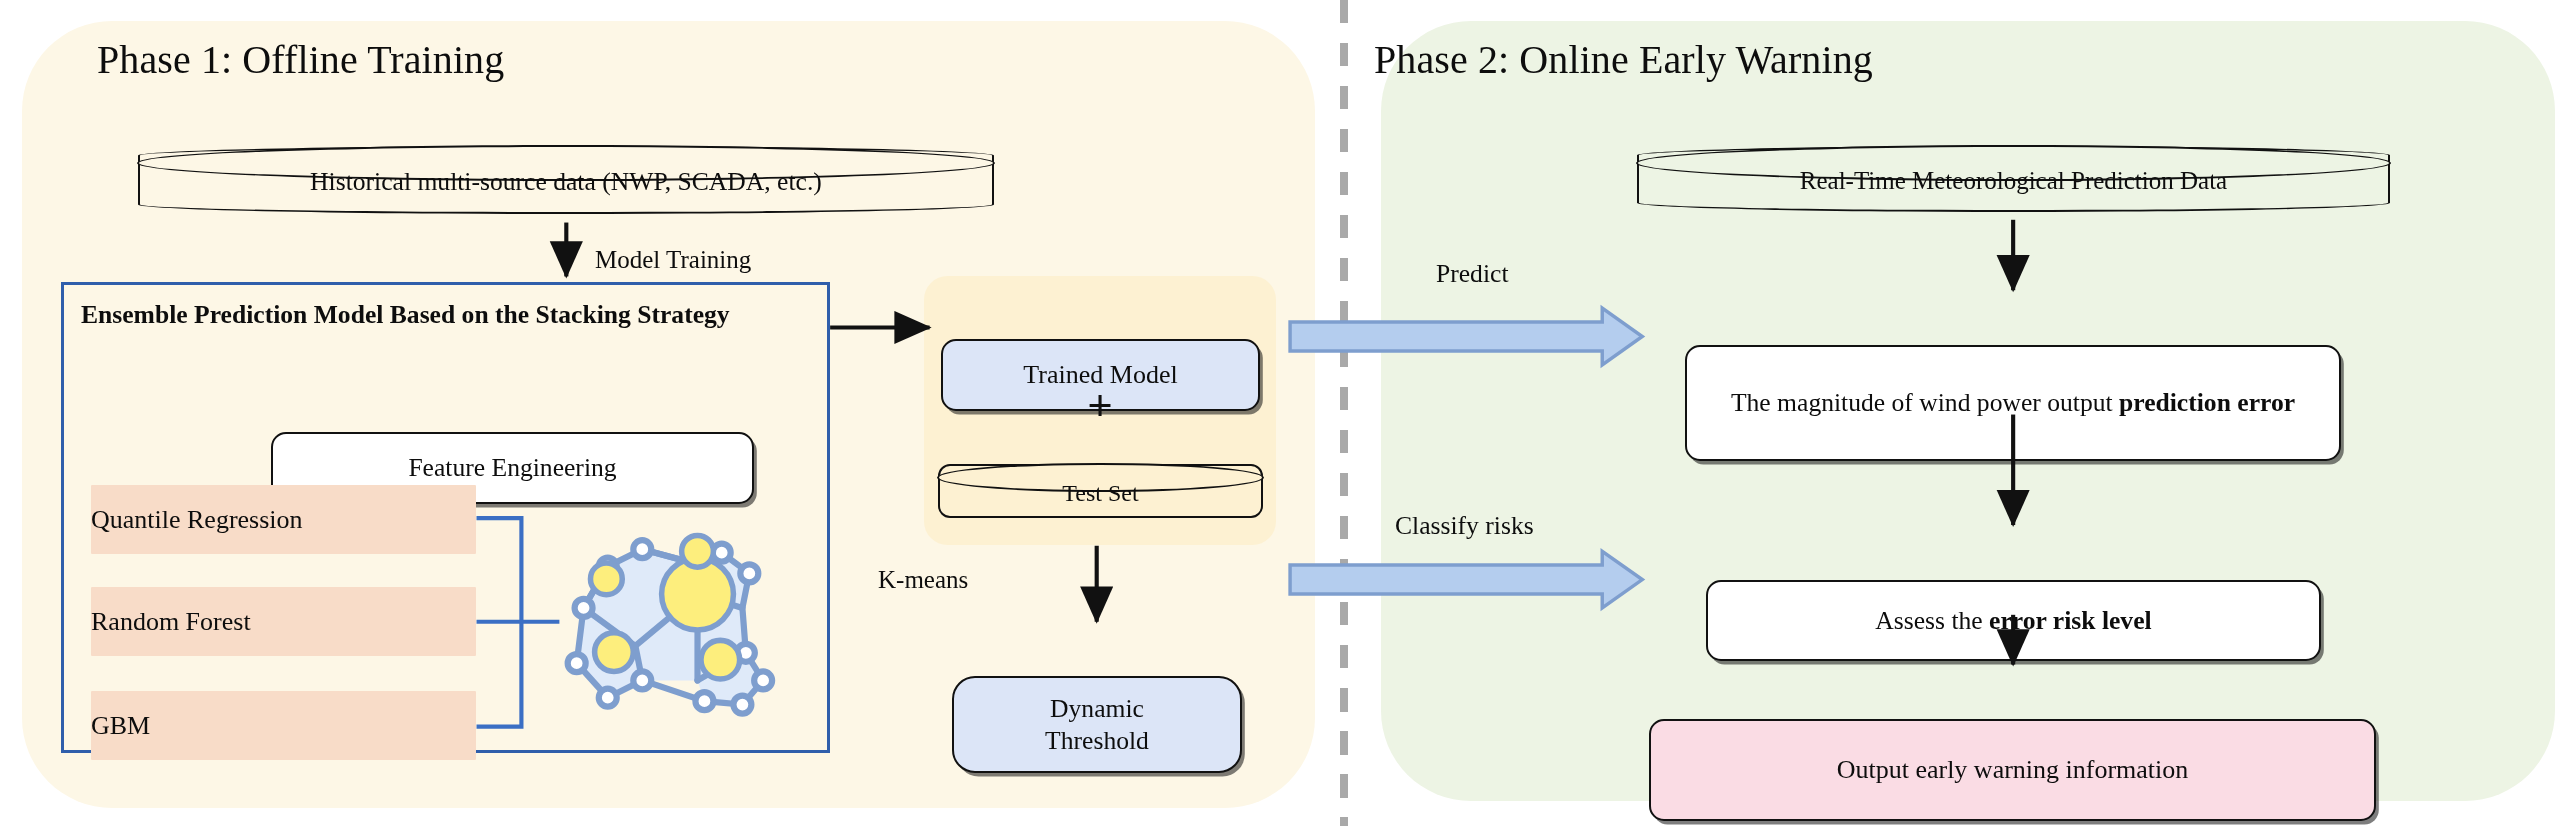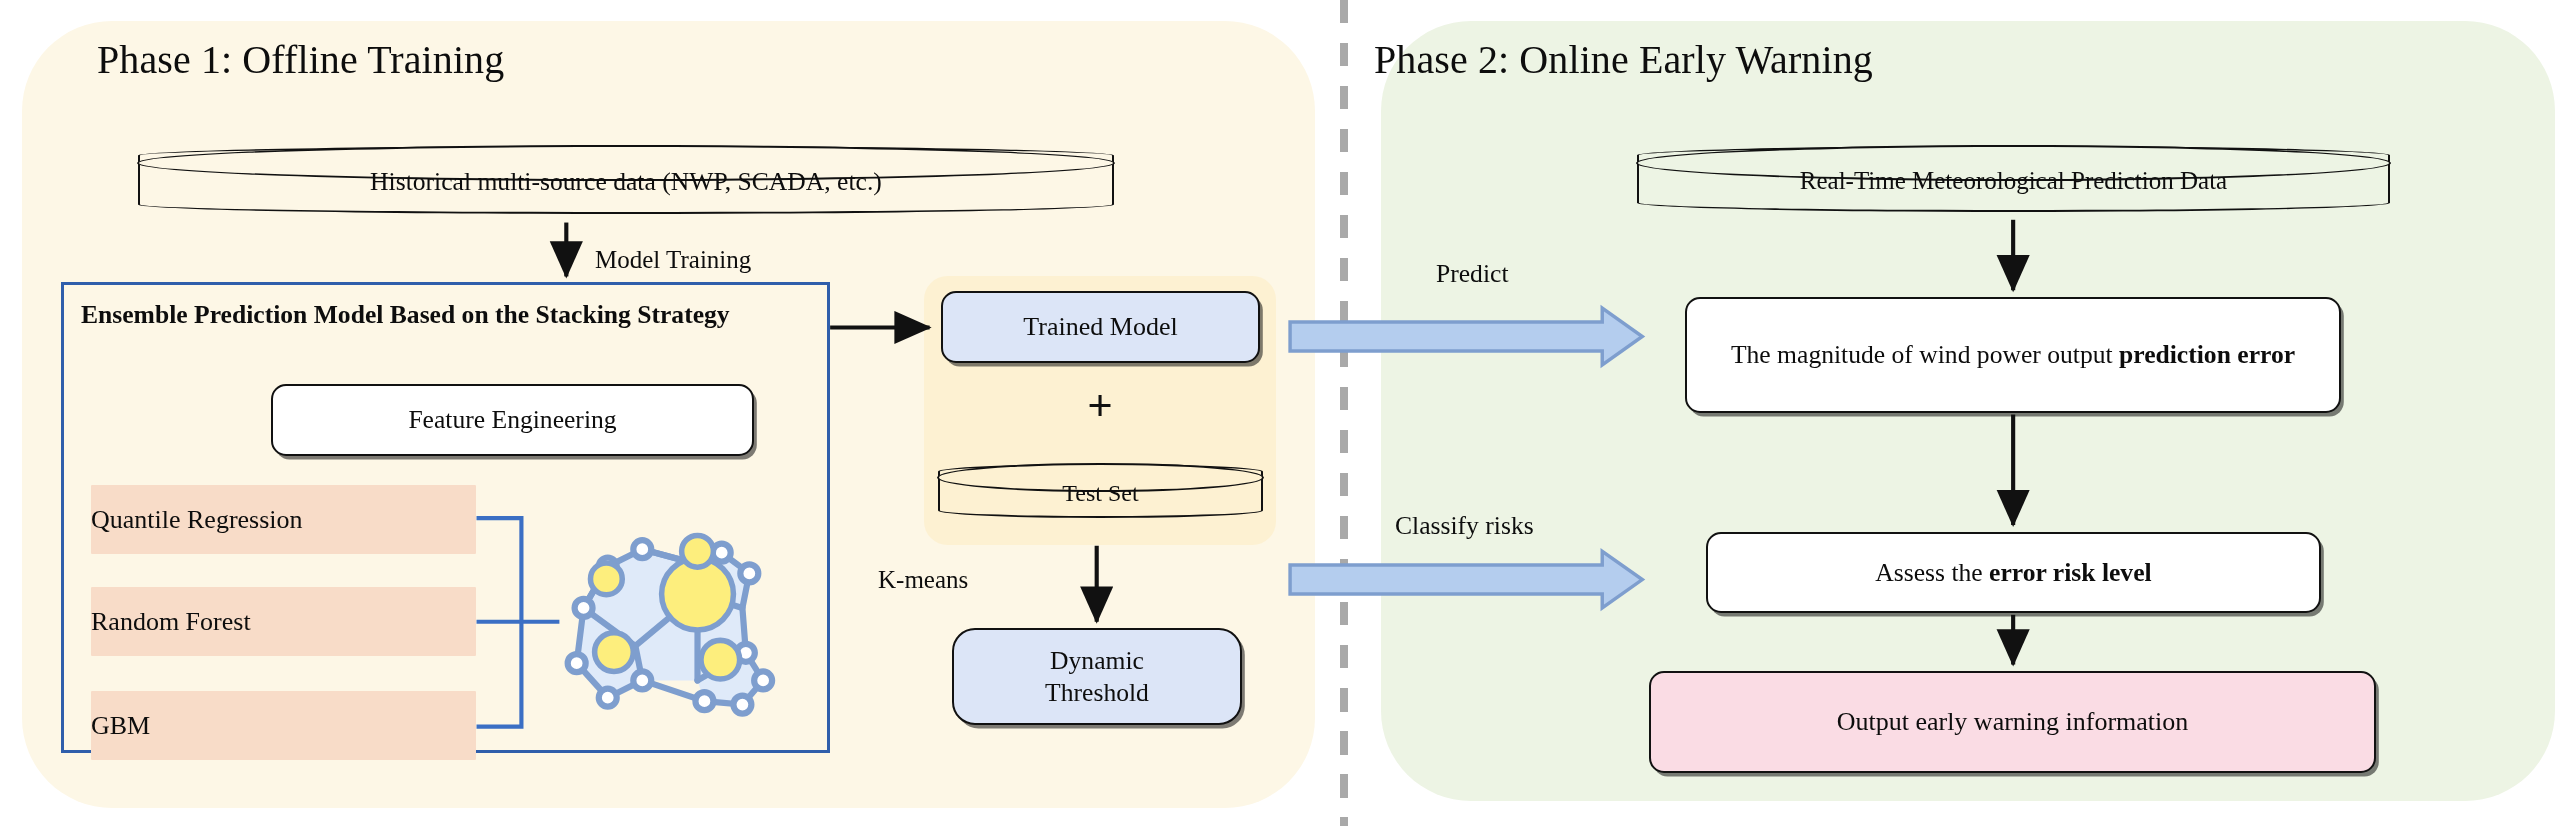--- a/index.html
+++ b/index.html
@@ -79,28 +79,29 @@
     left: 0; right: 0;
     top: 50%;
     transform: translateY(-42%);
     text-align: center;
     font-size: 25.6px;
     white-space: nowrap;
     color: #0d0d0d;
   }
 
   #hist-cyl {
-    left: 138px; top: 146px; width: 976px; height: 68px;
+    left: 138px; top: 146px; width: 856px; height: 68px;
     background: #fdf7e6;
   }
   #hist-cyl .lid { background: #fdf7e6; }
 
   #test-cyl {
     left: 938px; top: 464px; width: 325px; height: 54px;
     background: #fdf1d2;
+    border-radius: 12px;
   }
   #test-cyl .lid { height: 29px; background: #fdf1d2; }
   #test-cyl .cyl-label { font-size: 24px; }
 
   #rt-cyl {
     left: 1637px; top: 146px; width: 753px; height: 66px;
     background: #edf4e4;
   }
   #rt-cyl .lid { background: #edf4e4; }
   #rt-cyl .cyl-label { font-size: 25px; }
@@ -111,20 +112,21 @@
     box-sizing: border-box;
     border: 2.8px solid #111;
     border-radius: 15px;
     display: flex;
     align-items: center;
     justify-content: center;
     text-align: center;
     box-shadow: 3.5px 4.1px 0 -0.7px rgba(20,20,20,0.55);
     color: #0d0d0d;
     line-height: 1.22;
+    margin-top: 48px;
   }
   #feature-eng-box {
     left: 271px; top: 384px; width: 483px; height: 72px;
     background: #ffffff;
     font-size: 25.6px;
   }
   #trained-model-box {
     left: 941px; top: 291px; width: 319px; height: 72px;
     background: #dce5f7;
     font-size: 26px;

